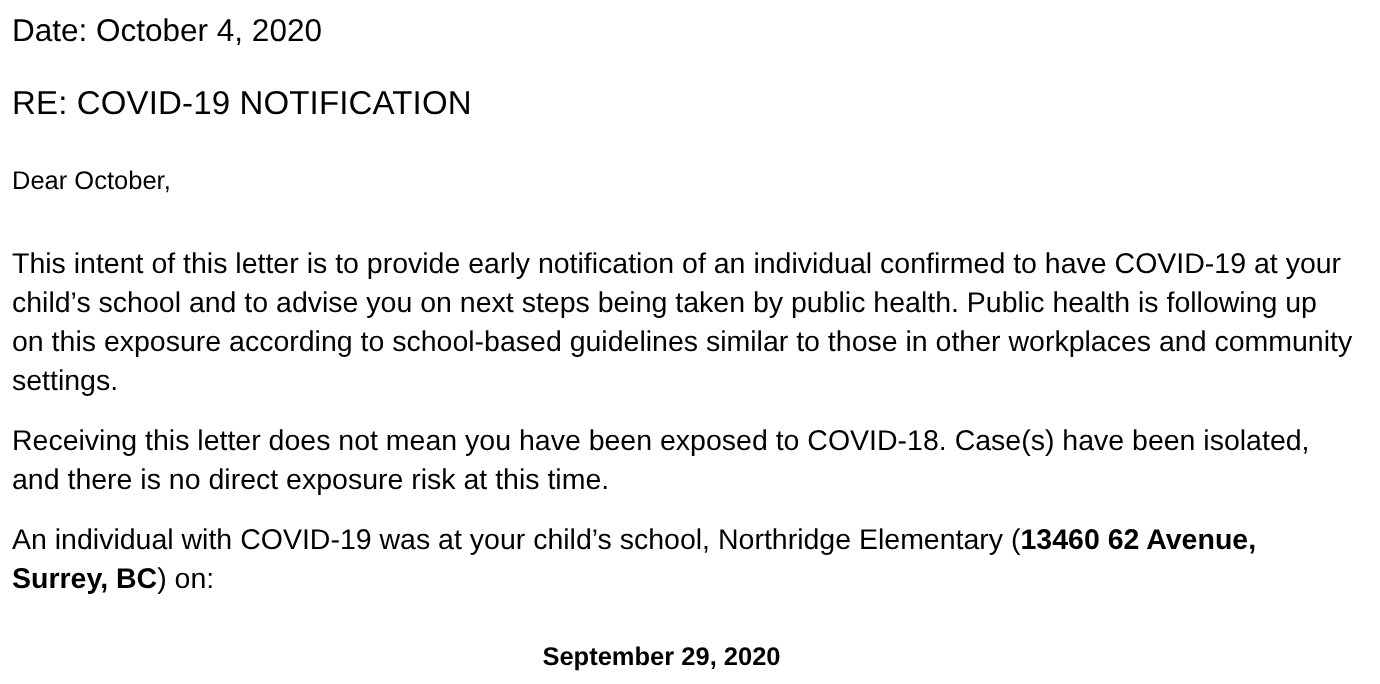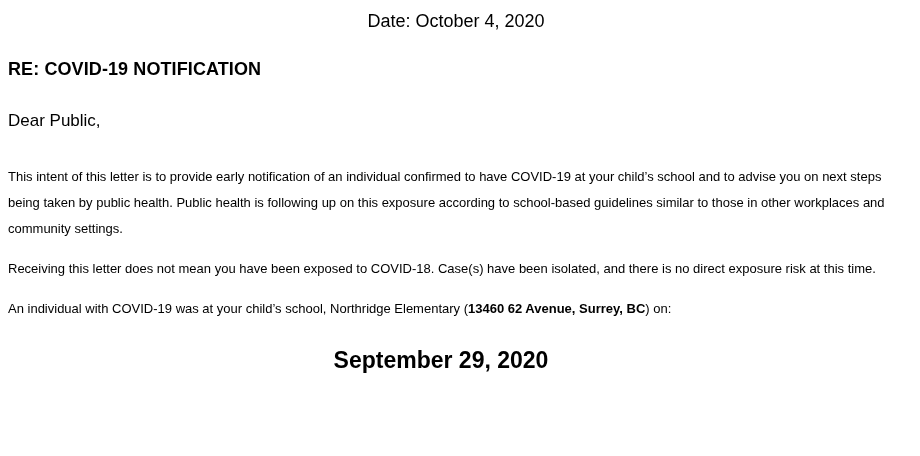--- a/index.html
+++ b/index.html
@@ -15,68 +15,67 @@
     color: #000000;
   }
   .page {
     box-sizing: border-box;
     width: 920px;
     height: 456px;
     padding: 10px 16px 0 8px;
     background: #ffffff;
   }
   .line-date {
-    font-size: 18px;
+    font-size: 21px;
     line-height: 22px;
     margin: 0 0 26px 0;
-    text-align: center;
   }
   .subject {
-    font-size: 18px;
-    font-weight: bold;
+    font-size: 22px;
+    font-weight: normal;
     line-height: 22px;
     margin: 17px 0 30px 0;
     letter-spacing: 0.1px;
   }
   .salutation {
     font-size: 17px;
     line-height: 22px;
     margin: 0 0 32px 0;
   }
   .body-para {
-    font-size: 13px;
+    font-size: 19px;
     line-height: 26px;
     margin: 0 0 14px 0;
     text-align: left;
   }
   .body-para.tight {
     margin-bottom: 26px;
   }
   .bold {
     font-weight: bold;
   }
   .centered-date {
-    font-size: 23px;
+    font-size: 17px;
     font-weight: bold;
     line-height: 24px;
     text-align: center;
     margin: 18px 0 0 0;
     padding-right: 30px;
   }
 </style>
 </head>
 <body>
 
 <div class="page">
 
   <p class="line-date">Date: October 4, 2020</p>
 
   <p class="subject">RE: COVID-19 NOTIFICATION</p>
 
-  <p class="salutation">Dear Public,</p>
+  <p class="salutation">Dear October,</p>
 
   <p class="body-para">This intent of this letter is to provide early notification of an individual confirmed to have COVID-19 at your child’s school and to advise you on next steps being taken by public health. Public health is following up on this exposure according to school-based guidelines similar to those in other workplaces and community settings.</p>
 
   <p class="body-para">Receiving this letter does not mean you have been exposed to COVID-18. Case(s) have been isolated, and there is no direct exposure risk at this time.</p>
 
   <p class="body-para tight"><span>An individual with COVID-19 was at your child’s school, Northridge Elementary (</span><span class="bold">13460 62 Avenue, Surrey, BC</span><span>) on:</span></p>
 
   <p class="centered-date">September 29, 2020</p>
 
 </div>

